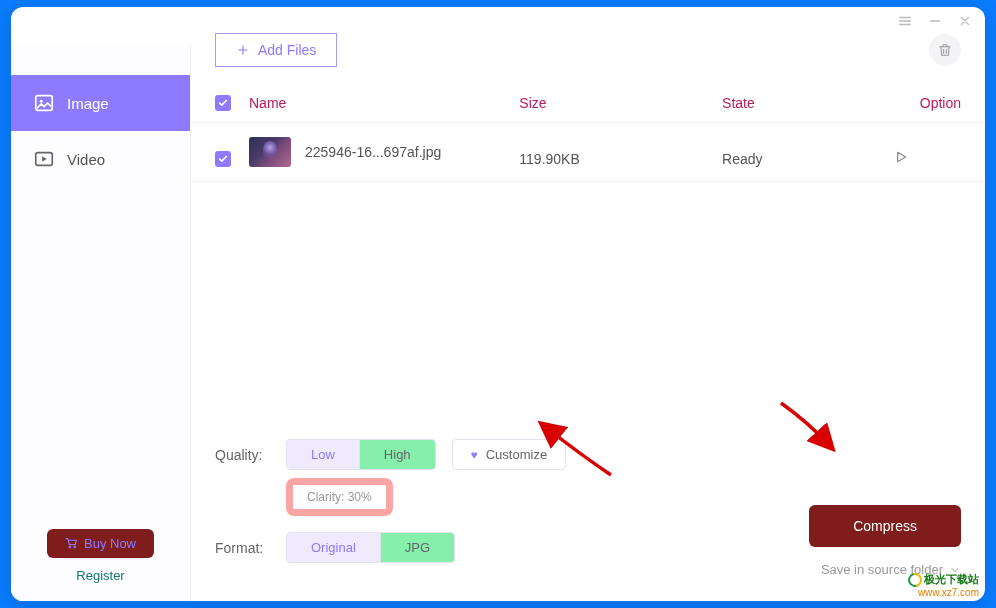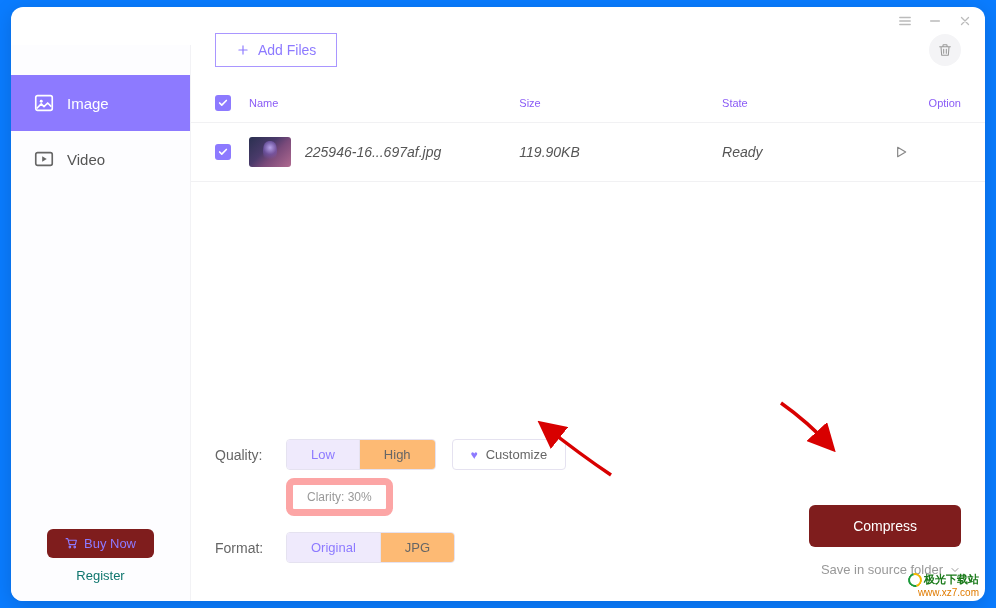--- a/index.html
+++ b/index.html
@@ -28,43 +28,43 @@
   .buy-btn { background:#7f1d1d; color:#8d7aff; border:none; border-radius:6px; padding:7px 18px; font-size:13px; cursor:pointer; display:flex; align-items:center; gap:6px; }
   .register-link { color:#0f766e; font-size:13px; cursor:pointer; }
 
   
   .main { flex:1; display:flex; flex-direction:column; padding:0; position:relative; }
 
   .toolbar { display:flex; align-items:center; justify-content:space-between; padding:26px 24px 18px 24px; }
   .add-files-btn { border:1px solid #a996ff; background:#fff; color:#8d7aff; border-radius:0; padding:8px 20px; font-size:14px; cursor:pointer; display:flex; align-items:center; gap:8px; }
   .trash-btn { width:32px; height:32px; border-radius:50%; background:#f4f4f6; display:flex; align-items:center; justify-content:center; cursor:pointer; color:#999; }
 
-  .table-head { display:flex; align-items:center; padding:10px 24px; color:#8b5cf6; font-size:11px; border-bottom:1px solid transparent; }
+  .table-head { display:flex; align-items:center; padding:10px 24px; color:#be185d; font-size:14px; border-bottom:1px solid transparent; }
   .col-check { width:34px; display:flex; align-items:center; }
   .col-name { flex:1.6; }
   .col-size { flex:1.2; }
   .col-state { flex:1; }
   .col-option { width:70px; text-align:right; }
 
   .checkbox { width:16px; height:16px; border-radius:3px; background:#8d7aff; display:flex; align-items:center; justify-content:center; cursor:pointer; }
   .checkbox svg { width:10px; height:10px; }
 
-  .row { display:flex; align-items:center; padding:14px 24px; color:#555; font-size:14px; border-top:1px solid #f1f1f3; border-bottom:1px solid #f1f1f3;font-style:italic; }
+  .row { display:flex; align-items:flex-end; padding:14px 24px; color:#555; font-size:14px; border-top:1px solid #f1f1f3; border-bottom:1px solid #f1f1f3; }
   .thumb { width:42px; height:30px; border-radius:3px; margin-right:14px; background:linear-gradient(135deg,#2a3050 0%,#4a3a6a 40%,#7a4a7a 60%,#b06a90 100%); position:relative; overflow:hidden; }
   .thumb::after { content:""; position:absolute; left:14px; top:4px; width:14px; height:22px; background:radial-gradient(circle at 50% 30%, rgba(200,180,255,0.85) 0%, rgba(120,90,180,0.6) 40%, transparent 70%); border-radius:40% 40% 50% 50%; }
 
   .name-cell { display:flex; align-items:center; }
   .play-btn { width:20px; height:20px; display:flex; align-items:center; justify-content:center; cursor:pointer; color:#888; }
 
   
   .controls { margin-top:auto; padding:0 24px 24px 24px; position:relative; }
   .ctrl-row { display:flex; align-items:center; gap:16px; margin-bottom:14px; }
   .ctrl-label { width:55px; color:#666; font-size:14px; }
   .seg { display:flex; border:1px solid #e5e2f0; border-radius:4px; overflow:hidden; }
-  .seg-btn { padding:7px 24px; font-size:13px; background:#fdba74; color:#666; cursor:pointer; border:none; }
+  .seg-btn { padding:7px 24px; font-size:13px; background:#86efac; color:#666; cursor:pointer; border:none; }
   .seg-btn.active { background:#efeafc; color:#8d7aff; }
   .seg-btn + .seg-btn { border-left:1px solid #e5e2f0; }
   .customize-btn { border:1px solid #e5e2f0; background:#fff; border-radius:4px; padding:7px 18px; font-size:13px; color:#666; cursor:pointer; display:flex; align-items:center; gap:8px; }
   .customize-btn .heart { color:#8d7aff; font-size:12px; }
   .clarity-box { border:7px solid #fca5a5; border-radius:8px; padding:5px 14px; font-size:12px; color:#999; margin-left:71px; margin-top:-6px; margin-bottom:16px; display:inline-block; }
 
   .compress-btn { position:absolute; right:24px; bottom:54px; background:#7f1d1d; color:#fff; border:none; border-radius:6px; padding:13px 44px; font-size:14px; cursor:pointer; }
   .save-folder { position:absolute; right:24px; bottom:24px; color:#999; font-size:13px; cursor:pointer; display:flex; align-items:center; gap:6px; }
 
   

